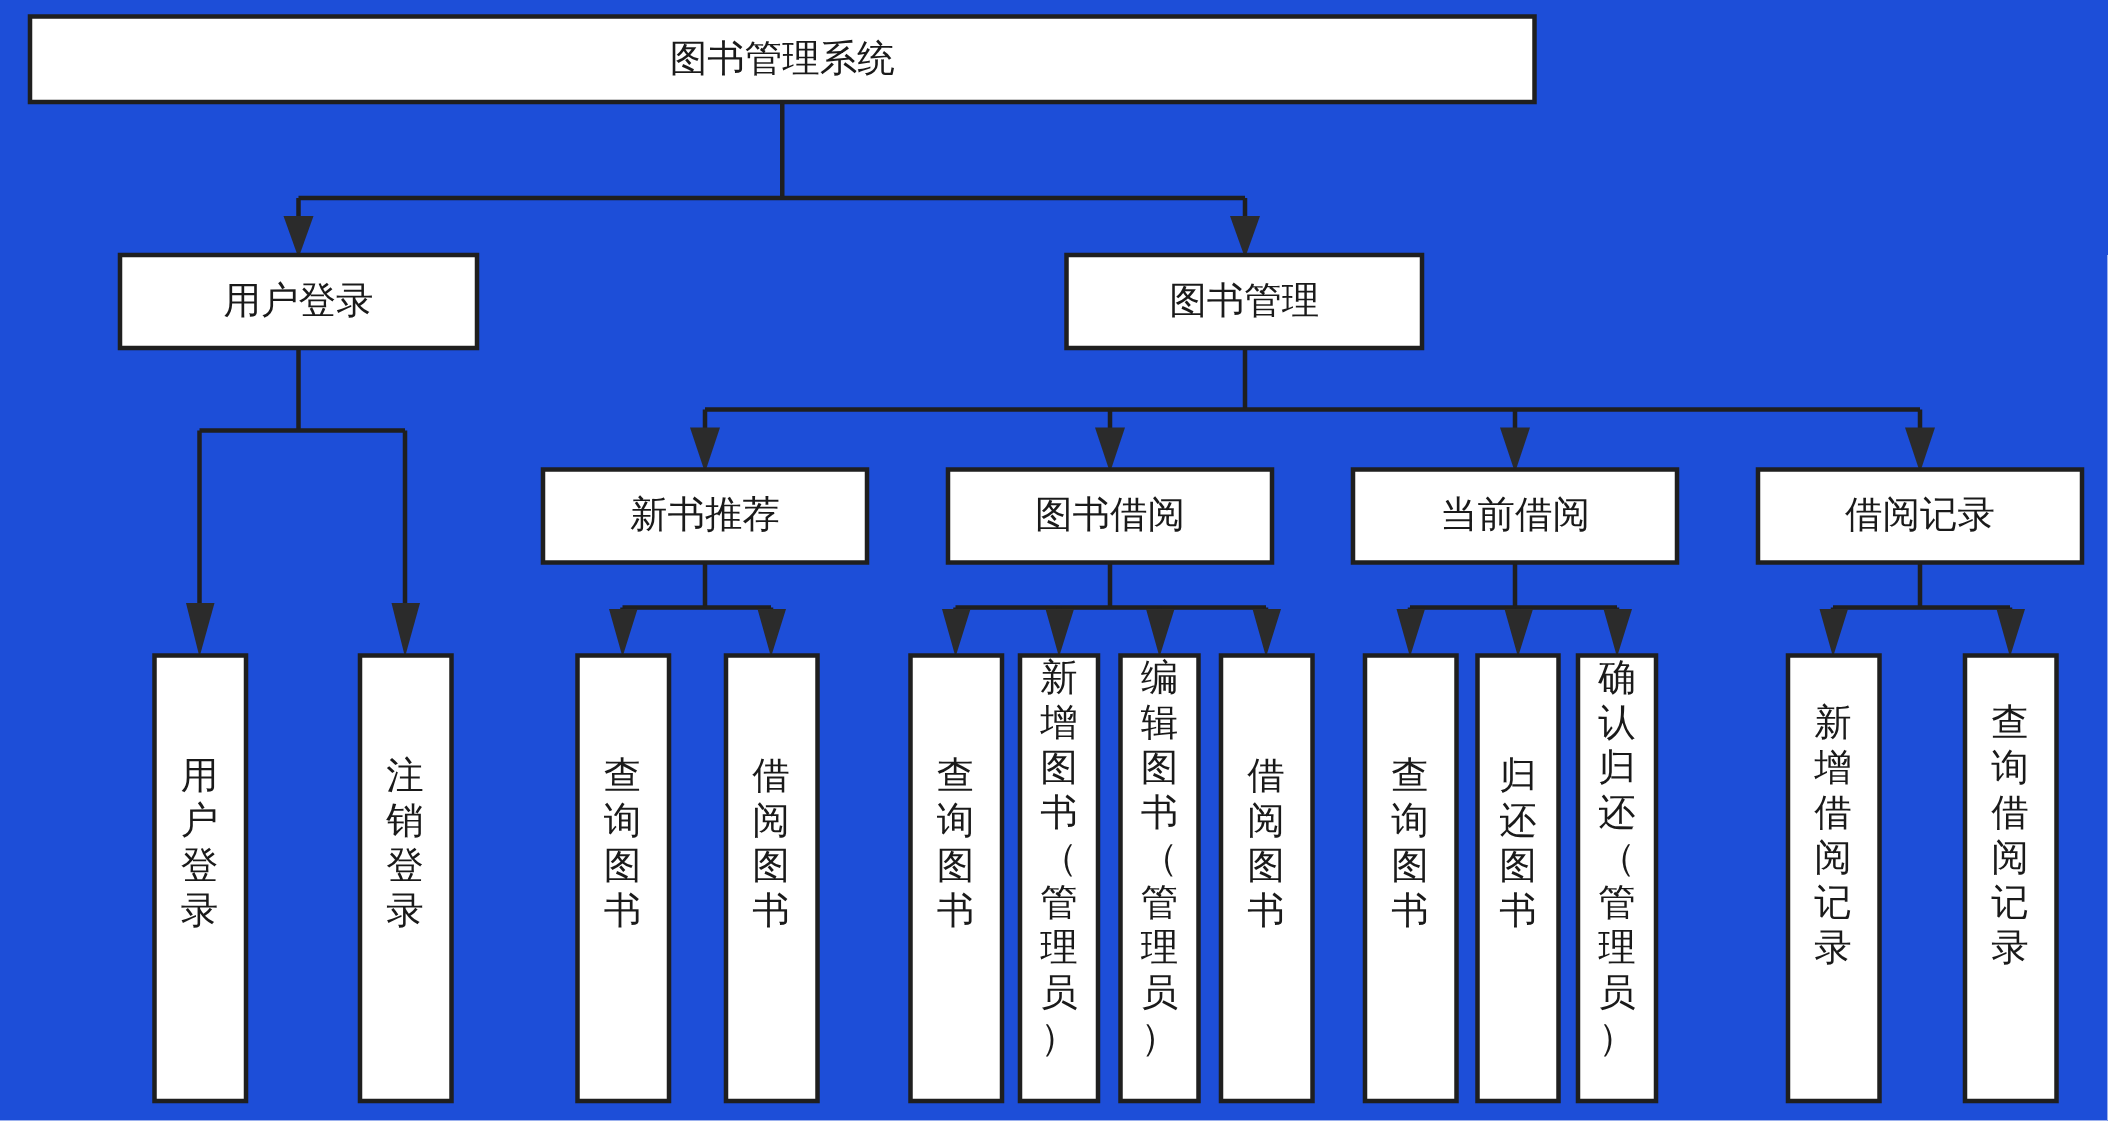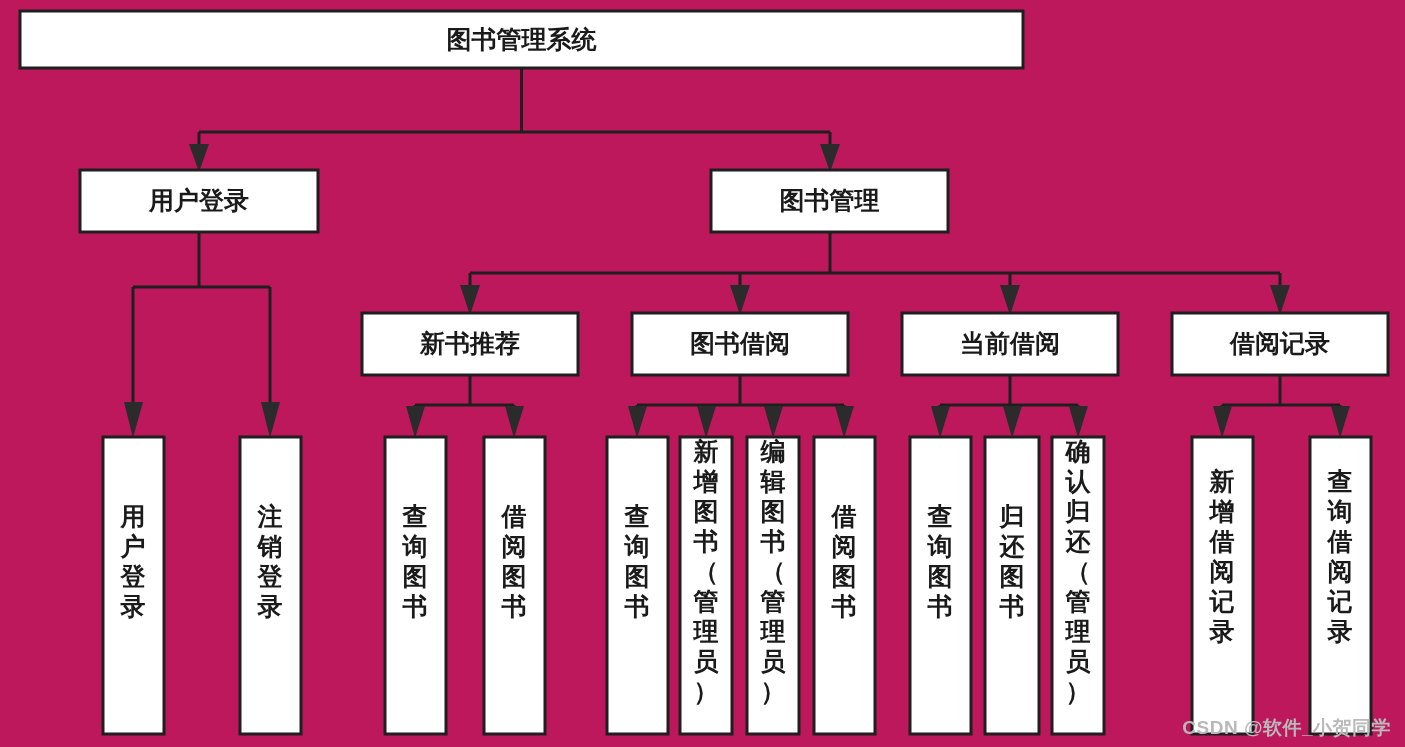--- a/index.html
+++ b/index.html
@@ -8,23 +8,22 @@
     padding: 0;
     background: #ffffff;
   }
   body {
     font-family: "Liberation Sans", "DejaVu Sans", sans-serif;
   }
   #diagram-root {
     position: relative;
     width: 1405px;
     height: 747px;
-    background: #be185d;
+    background: #1d4ed8;
     overflow: hidden;
-    font-weight: bold;
   }
   svg.diagram {
     position: absolute;
     top: 0;
     left: 0;
     width: 1405px;
     height: 747px;
     display: block;
   }
   .node-rect {
@@ -217,14 +216,13 @@
       <rect class="node-rect" x="1192" y="437" width="61" height="297"></rect>
       <text class="node-label-vertical"><tspan x="1222" y="490">新</tspan><tspan x="1222" y="520">增</tspan><tspan x="1222" y="550">借</tspan><tspan x="1222" y="580">阅</tspan><tspan x="1222" y="610">记</tspan><tspan x="1222" y="640">录</tspan></text>
     </g>
     <g>
       <rect class="node-rect" x="1310" y="437" width="61" height="297"></rect>
       <text class="node-label-vertical"><tspan x="1340" y="490">查</tspan><tspan x="1340" y="520">询</tspan><tspan x="1340" y="550">借</tspan><tspan x="1340" y="580">阅</tspan><tspan x="1340" y="610">记</tspan><tspan x="1340" y="640">录</tspan></text>
     </g>
 
   </svg>
 
-  <div class="watermark">CSDN @软件_小贺同学</div>
 </div>
 
 </body></html>

